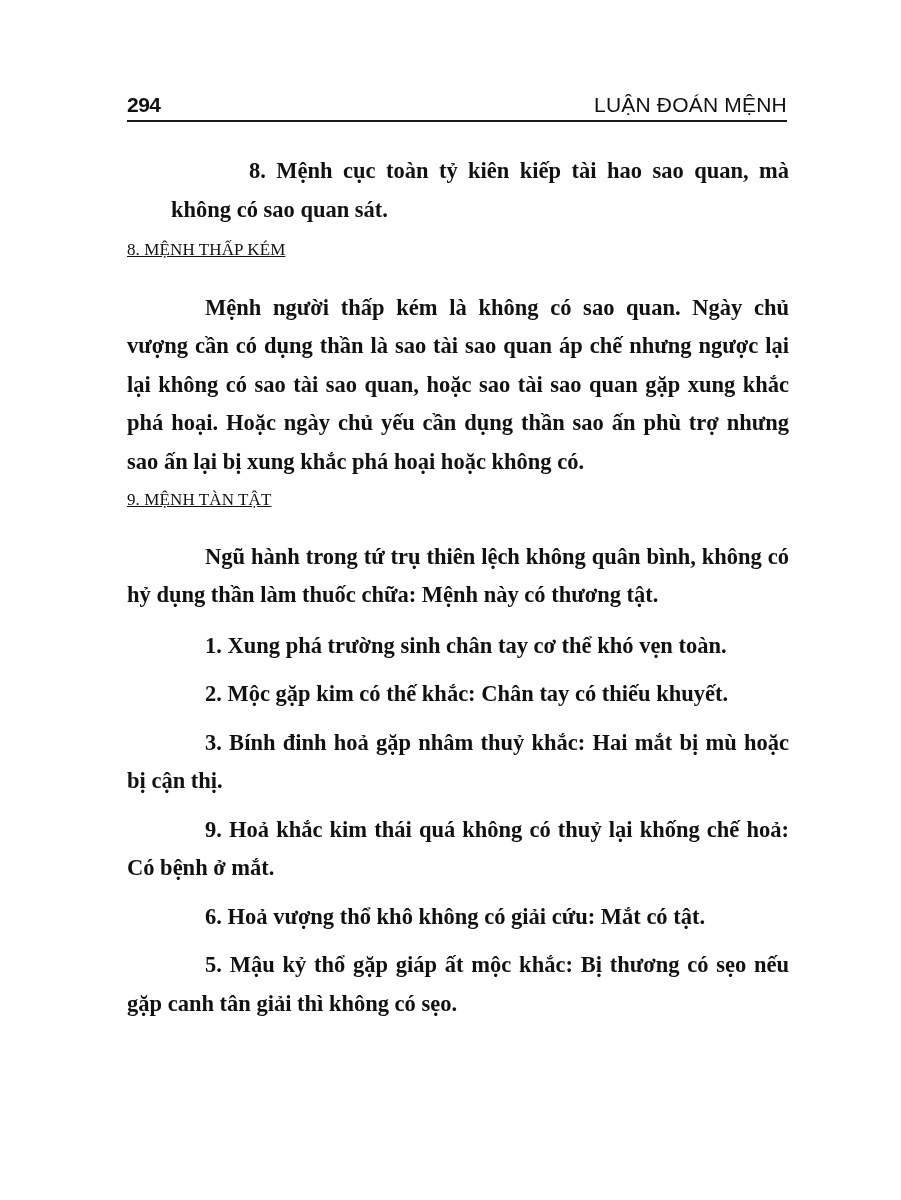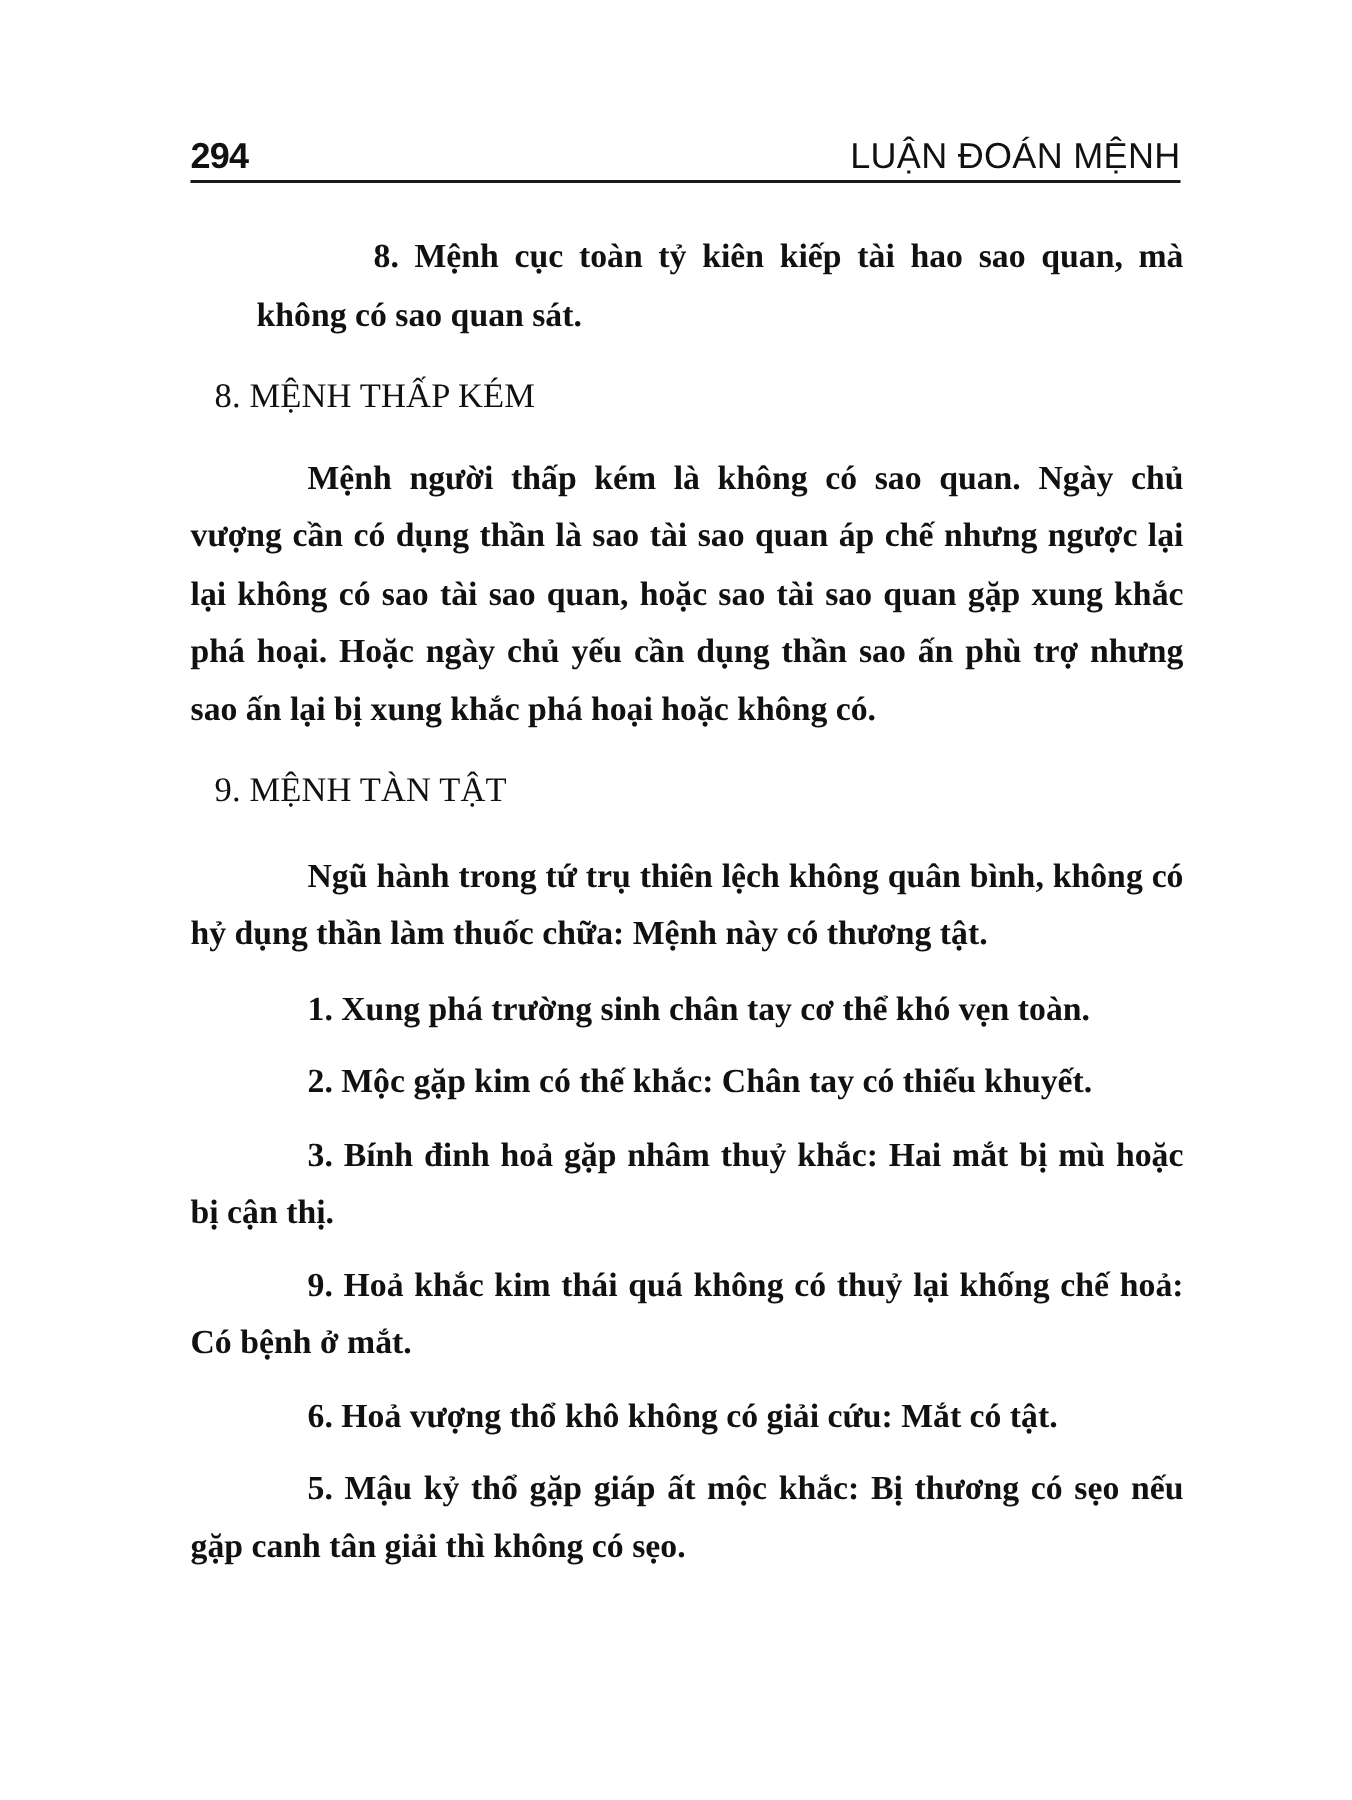--- a/index.html
+++ b/index.html
@@ -20,21 +20,21 @@
     top: 0;
     width: 662px;
   }
   .running-head {
     position: absolute;
     top: 92px;
     left: 0;
     width: 662px;
     height: 26px;
     font-family: "Liberation Sans", "DejaVu Sans", sans-serif;
-    font-size: 24px;
+    font-size: 21px;
     line-height: 26px;
   }
   .page-number {
     position: absolute;
     left: 0;
     top: 0;
     font-weight: bold;
     letter-spacing: -0.5px;
   }
   .book-title {
@@ -66,42 +66,43 @@
     margin: 0;
     text-indent: 78px;
     text-align: justify;
   }
   .list-para {
     margin: 0 0 10px 0;
     text-indent: 78px;
     text-align: justify;
   }
   .heading {
-    margin: 16px;
+    margin: 0;
     font-weight: normal;
-    font-size: 23px;
+    font-size: 17px;
     line-height: 38.5px;
     letter-spacing: 0.1px;
+    text-decoration: underline;
   }
 </style>
 </head>
 <body>
 
 <div class="page">
   <div class="running-head">
     <span class="page-number">294</span>
     <span class="book-title">LUẬN ĐOÁN MỆNH</span>
   </div>
   <div class="rule"></div>
 
   <div class="body-text">
     <p class="para" style="margin-bottom:2px;margin-left:44px;">8. Mệnh cục toàn tỷ kiên kiếp tài hao sao quan, mà không có sao quan sát.</p>
 
     <h2 class="heading">8. MỆNH THẤP KÉM</h2>
-    <p class="para" style="margin-top:9px;">Mệnh người thấp kém là không có sao quan. Ngày chủ vượng cần có dụng thần là sao tài sao quan áp chế nhưng ngược lại lại không có sao tài sao quan, hoặc sao tài sao quan gặp xung khắc phá hoại. Hoặc ngày chủ yếu cần dụng thần sao ấn phù trợ nhưng sao ấn lại bị xung khắc phá hoại hoặc không có.</p>
+    <p class="para" style="margin-top:19px;">Mệnh người thấp kém là không có sao quan. Ngày chủ vượng cần có dụng thần là sao tài sao quan áp chế nhưng ngược lại lại không có sao tài sao quan, hoặc sao tài sao quan gặp xung khắc phá hoại. Hoặc ngày chủ yếu cần dụng thần sao ấn phù trợ nhưng sao ấn lại bị xung khắc phá hoại hoặc không có.</p>
 
     <h2 class="heading">9. MỆNH TÀN TẬT</h2>
     <p class="para" style="margin-top:18px; margin-bottom:12px;">Ngũ hành trong tứ trụ thiên lệch không quân bình, không có hỷ dụng thần làm thuốc chữa: Mệnh này có thương tật.</p>
 
     <p class="list-para">1. Xung phá trường sinh chân tay cơ thể khó vẹn toàn.</p>
     <p class="list-para">2. Mộc gặp kim có thế khắc: Chân tay có thiếu khuyết.</p>
     <p class="list-para">3. Bính đinh hoả gặp nhâm thuỷ khắc: Hai mắt bị mù hoặc bị cận thị.</p>
     <p class="list-para">9. Hoả khắc kim thái quá không có thuỷ lại khống chế hoả: Có bệnh ở mắt.</p>
     <p class="list-para">6. Hoả vượng thổ khô không có giải cứu: Mắt có tật.</p>
     <p class="list-para">5. Mậu kỷ thổ gặp giáp ất mộc khắc: Bị thương có sẹo nếu gặp canh tân giải thì không có sẹo.</p>

